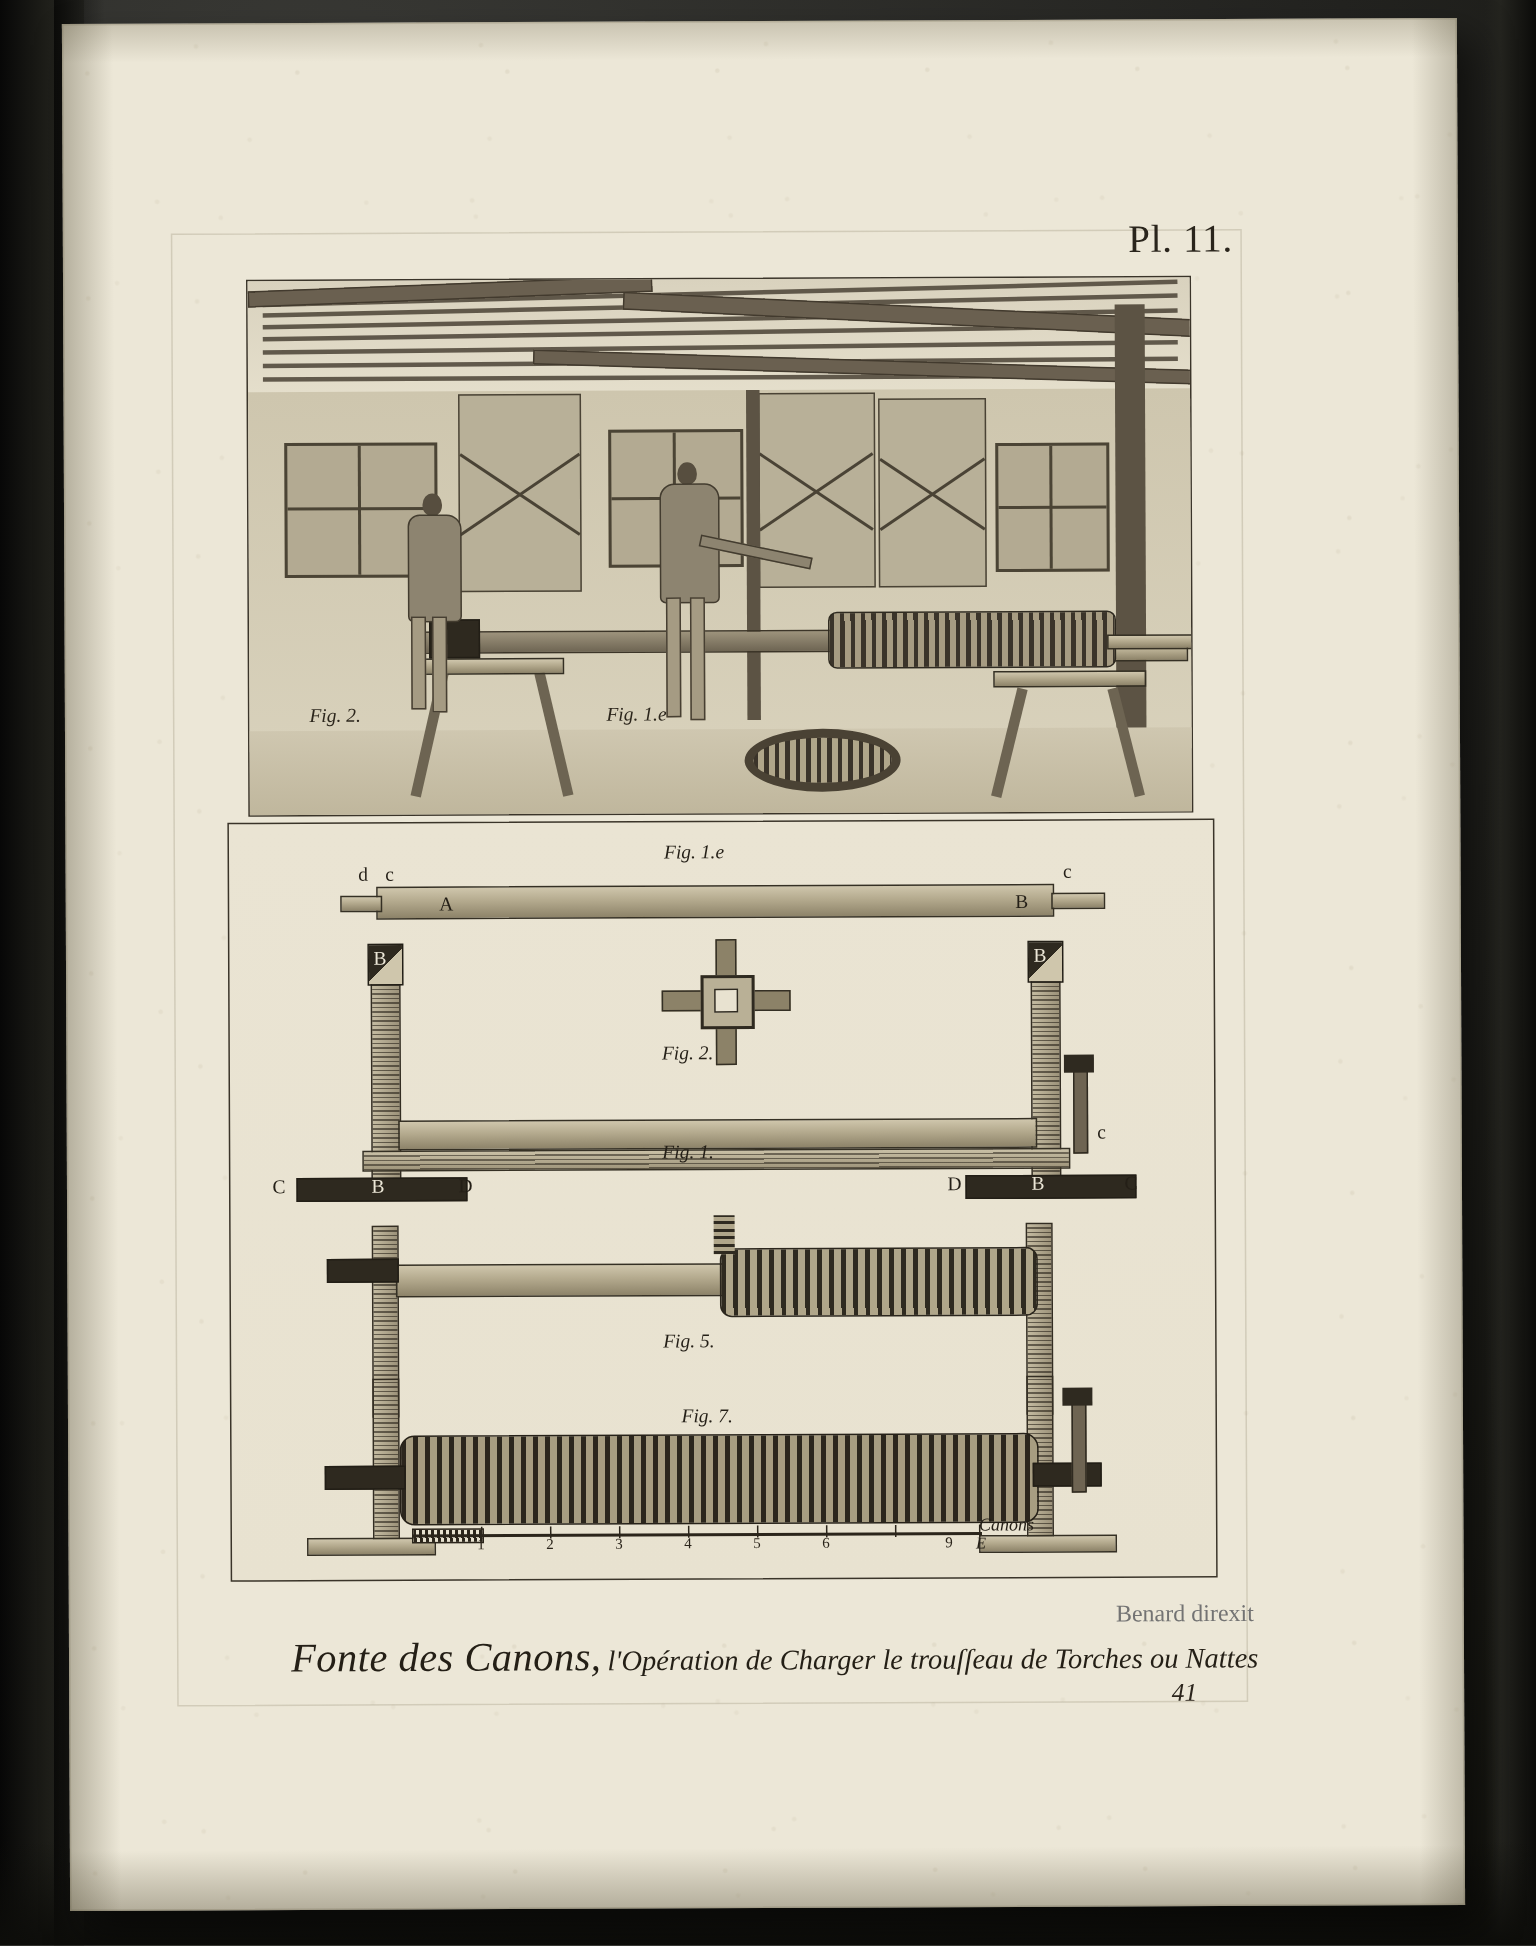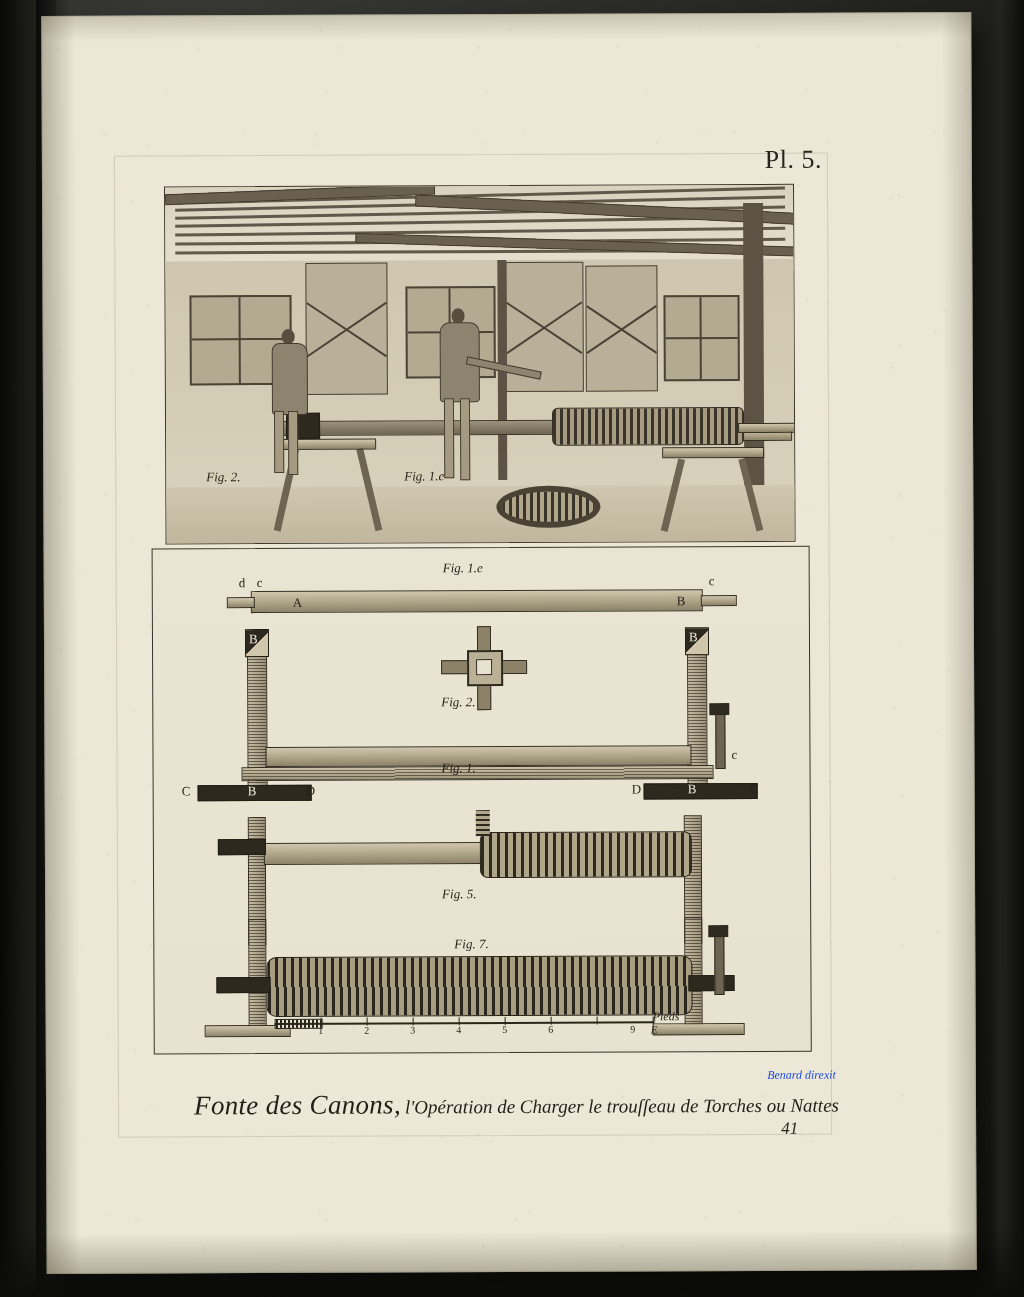--- a/index.html
+++ b/index.html
@@ -261,23 +261,22 @@
   .tick-num {
     position:absolute; top:10px; font-size:10px; color:#2b251b;
     transform: translateX(-50%); font-family:"Liberation Serif", serif;
   }
 
   
   #engraver {
     position:absolute;
     right: 140px;
     top: 1055px;
-    font-size: 12px;
-    font-style: italic;
-    color:#1d4ed8;
+    font-size: 16px;
+    color:#737373;
   }
   #caption {
     position:absolute;
     left: 0; right: 0;
     top: 1075px;
     text-align:center;
     color:#241f16;
     font-family:"Liberation Serif", serif;
   }
   #caption .title {
@@ -318,21 +317,21 @@
   <div id="bottom-dark"></div>
 
   <div id="sheet">
     <div class="edge-t"></div>
     <div class="edge-b"></div>
     <div class="edge-l"></div>
     <div class="edge-r"></div>
     <div id="speckle"></div>
     <div id="platemark"></div>
 
-    <div id="plate-no">Pl. 5.</div>
+    <div id="plate-no">Pl. 11.</div>
 
     <div id="engraving">
 
       <div class="frame" id="frame-top">
 
         <div id="ceiling"></div>
         <div class="rafter" style="left:10px; top:8px; width:610px; transform:rotate(-1.2deg);"></div>
         <div class="rafter" style="left:10px; top:16px; width:610px; transform:rotate(-1.0deg);"></div>
         <div class="rafter" style="left:10px; top:25px; width:610px; transform:rotate(-0.8deg);"></div>
         <div class="rafter" style="left:10px; top:34px; width:610px; transform:rotate(-0.6deg);"></div>
@@ -474,21 +473,21 @@
           <div class="tick" style="left:322px;"></div>
           <div class="tick" style="left:378px;"></div>
           <div class="tick-num" style="left:46px;">1</div>
           <div class="tick-num" style="left:92px;">2</div>
           <div class="tick-num" style="left:138px;">3</div>
           <div class="tick-num" style="left:184px;">4</div>
           <div class="tick-num" style="left:230px;">5</div>
           <div class="tick-num" style="left:276px;">6</div>
           <div class="tick-num" style="left:358px;">9</div>
         </div>
-        <div class="dlabel ital" style="left:498px; top:462px; font-size:12px;">Pieds</div>
+        <div class="dlabel ital" style="left:498px; top:462px; font-size:12px;">Canons</div>
         <div class="dlabel ital" style="left:496px; top:476px; font-size:11px;">E</div>
       </div>
 
     </div>
 
     <div id="engraver">Benard direxit</div>
 
     <div id="caption">
       <span class="title">Fonte des Canons,</span>
       <span class="sub">l'Opération de Charger le trouſſeau de Torches ou Nattes</span>

